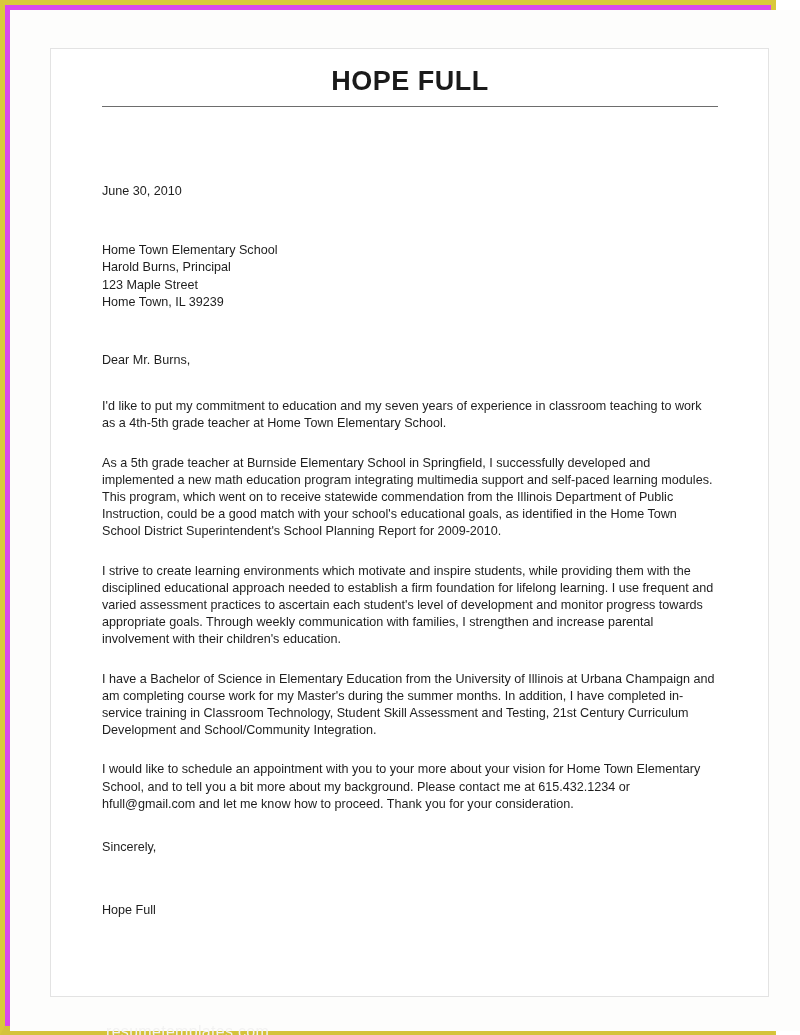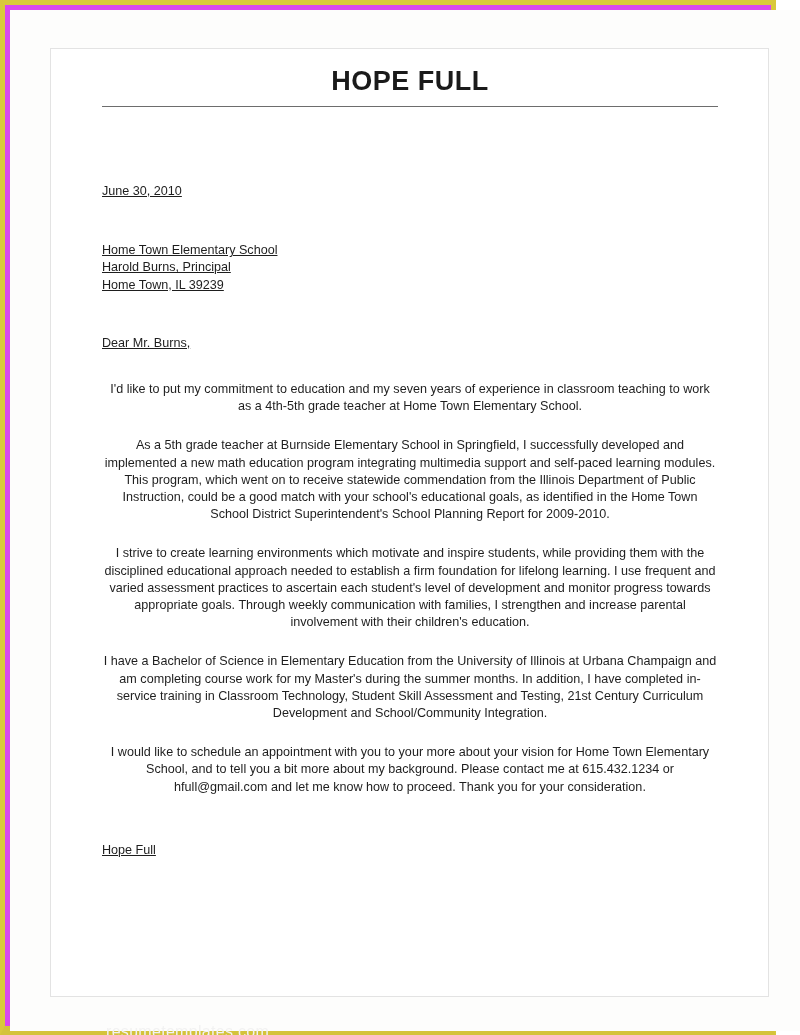--- a/index.html
+++ b/index.html
@@ -90,26 +90,26 @@
   
   #letter-body {
     position: absolute;
     left: 51px;
     top: 134px;
     width: 616px;
     font-size: 12.6px;
     line-height: 17.2px;
     color: #1e1e1e;
   }
-  .block { margin: 0; text-decoration: underline; }
+  .block { margin: 0; }
   #date-line { margin: 0 0 42px 0; }
   #recipient { margin: 0 0 41px 0; }
   #recipient .addr-line { display: block; }
   #salutation { margin: 0 0 29px 0; }
-  .para { margin: 0 0 22px 0; text-align: center; }
+  .para { margin: 0 0 22px 0; text-align: left; }
   #closing { margin: 26px 0 0 0; }
   #signature { margin: 46px 0 0 0; }
 
   
   #watermark {
     position: absolute;
     left: 55px;
     top: 974px;
     font-size: 16px;
     color: #f2f2f2;
@@ -131,31 +131,33 @@
         <div id="header-rule"></div>
       </div>
 
       <div id="letter-body">
 
         <p id="date-line" class="block">June 30, 2010</p>
 
         <div id="recipient" class="block">
           <span class="addr-line">Home Town Elementary School</span>
           <span class="addr-line">Harold Burns, Principal</span>
+          <span class="addr-line">123 Maple Street</span>
           <span class="addr-line">Home Town, IL 39239</span>
         </div>
 
         <p id="salutation" class="block">Dear Mr. Burns,</p>
 
         <p class="para">I'd like to put my commitment to education and my seven years of experience in classroom teaching to work as a 4th-5th grade teacher at Home Town Elementary School.</p>
         <p class="para">As a 5th grade teacher at Burnside Elementary School in Springfield, I successfully developed and implemented a new math education program integrating multimedia support and self-paced learning modules. This program, which went on to receive statewide commendation from the Illinois Department of Public Instruction, could be a good match with your school's educational goals, as identified in the Home Town School District Superintendent's School Planning Report for 2009-2010.</p>
         <p class="para">I strive to create learning environments which motivate and inspire students, while providing them with the disciplined educational approach needed to establish a firm foundation for lifelong learning. I use frequent and varied assessment practices to ascertain each student's level of development and monitor progress towards appropriate goals. Through weekly communication with families, I strengthen and increase parental involvement with their children's education.</p>
         <p class="para">I have a Bachelor of Science in Elementary Education from the University of Illinois at Urbana Champaign and am completing course work for my Master's during the summer months. In addition, I have completed in-service training in Classroom Technology, Student Skill Assessment and Testing, 21st Century Curriculum Development and School/Community Integration.</p>
         <p class="para">I would like to schedule an appointment with you to your more about your vision for Home Town Elementary School, and to tell you a bit more about my background. Please contact me at 615.432.1234 or hfull@gmail.com and let me know how to proceed. Thank you for your consideration.</p>
 
+        <p id="closing" class="block">Sincerely,</p>
         <p id="signature" class="block">Hope Full</p>
 
       </div>
 
       <div id="watermark">resumetemplates.com</div>
 
     </div>
   </div>
 </div>
 

